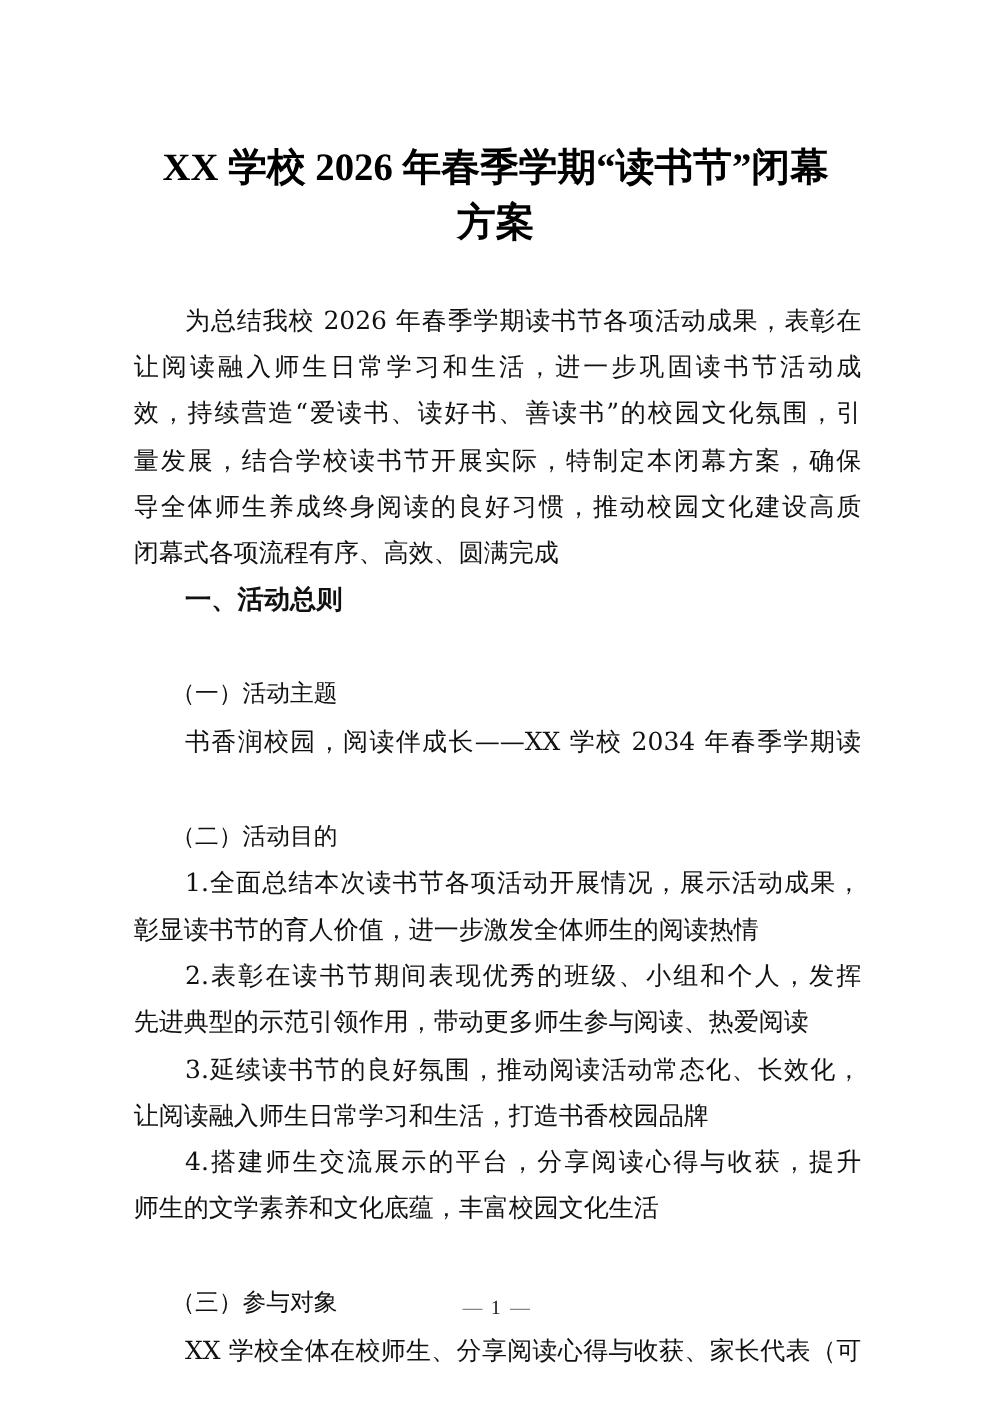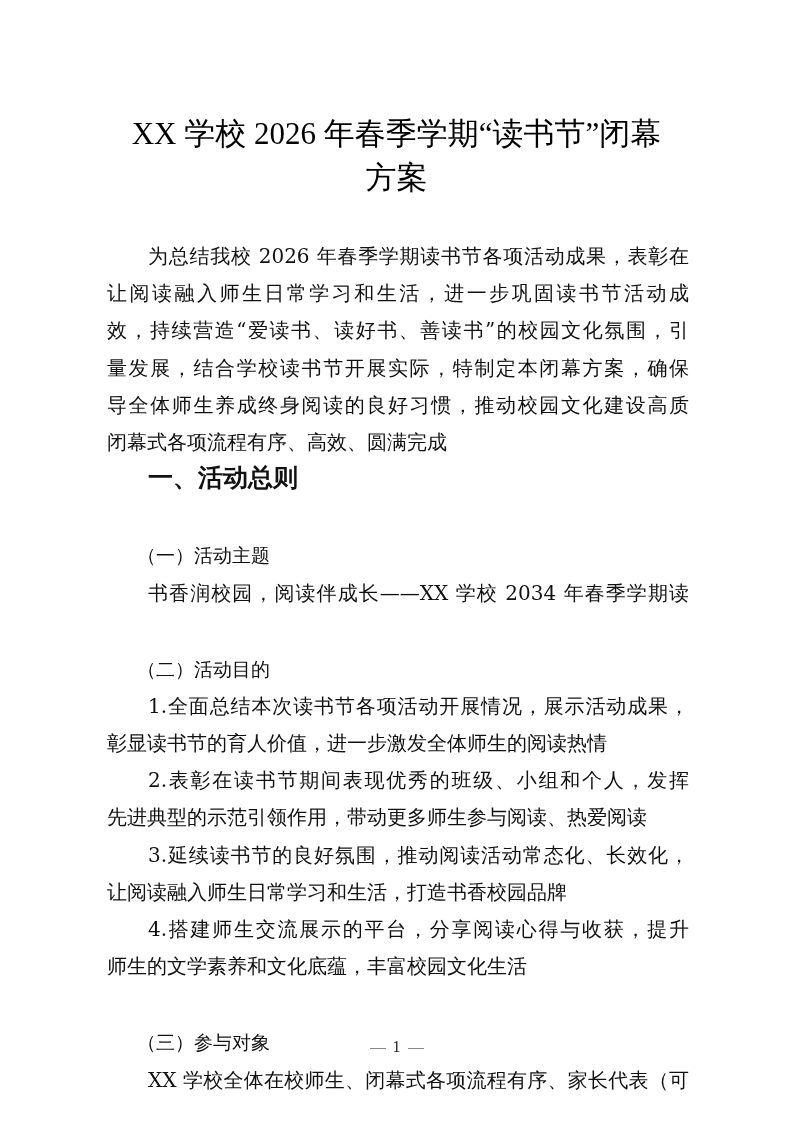--- a/index.html
+++ b/index.html
@@ -3,31 +3,31 @@
 <meta charset="utf-8">
 <style>
   html, body { margin: 0; padding: 0; background: #ffffff; }
   body { width: 793px; height: 1122px; position: relative; overflow: hidden; }
   .page {
     position: absolute; left: 0; top: 0; width: 793px; height: 1122px; background: #fff;
     font-family: "DejaVu Serif", "Liberation Serif", serif; color: #111;
   }
   .title {
     position: absolute; left: 100px; top: 112px; width: 593px; text-align: center;
-    font-family: "Liberation Serif", "DejaVu Serif", serif; font-weight: normal;
+    font-family: "Liberation Serif", "DejaVu Serif", serif; font-weight: bold;
     font-size: 31px; line-height: 44px; color: #000; letter-spacing: 0px;
   }
   .body {
     position: absolute; left: 107px; top: 238px; width: 582px;
     font-size: 20px; line-height: 37.2px; text-align: justify; text-justify: inter-character;
   }
   .line { display: block; white-space: nowrap; height: 37.2px; text-align-last: justify; }
   .line.last { text-align-last: left; }
   .indent { padding-left: 41px; }
-  .h1 { font-family: Liberation Mono, monospace; font-weight: bold; padding-left: 41px; font-size: 25px; }
+  .h1 { font-family: Liberation Sans, sans-serif; font-weight: bold; padding-left: 41px; font-size: 21px; }
   .h2 { padding-left: 30px; font-family: "DejaVu Sans", "Liberation Sans", sans-serif; font-size: 19px; margin-top: 39px; }
   .footer {
     position: absolute; left: 0; width: 793px; top: 1038px; text-align: center;
     font-family: "Liberation Serif", serif; font-size: 16px; color: #222;
   }
   .footer .dash { display: inline-block; width: 16px; height: 1px; background: #888; vertical-align: middle; margin: 0 7px; }
 </style>
 </head>
 <body>
 
@@ -68,19 +68,19 @@
         <span class="line indent">3.延续读书节的良好氛围，推动阅读活动常态化、长效化，</span>
         <span class="line last">让阅读融入师生日常学习和生活，打造书香校园品牌</span>
       </div>
       <div>
         <span class="line indent">4.搭建师生交流展示的平台，分享阅读心得与收获，提升</span>
         <span class="line last">师生的文学素养和文化底蕴，丰富校园文化生活</span>
       </div>
     </div>
 
     <span class="line last h2">（三）参与对象</span>
-    <span class="line indent">XX 学校全体在校师生、闭幕式各项流程有序、家长代表（可</span>
+    <span class="line indent">XX 学校全体在校师生、分享阅读心得与收获、家长代表（可</span>
   </div>
 
   <div class="footer">
     <span class="dash"></span><span>1</span><span class="dash"></span>
   </div>
 </div>
 
 </body></html>

